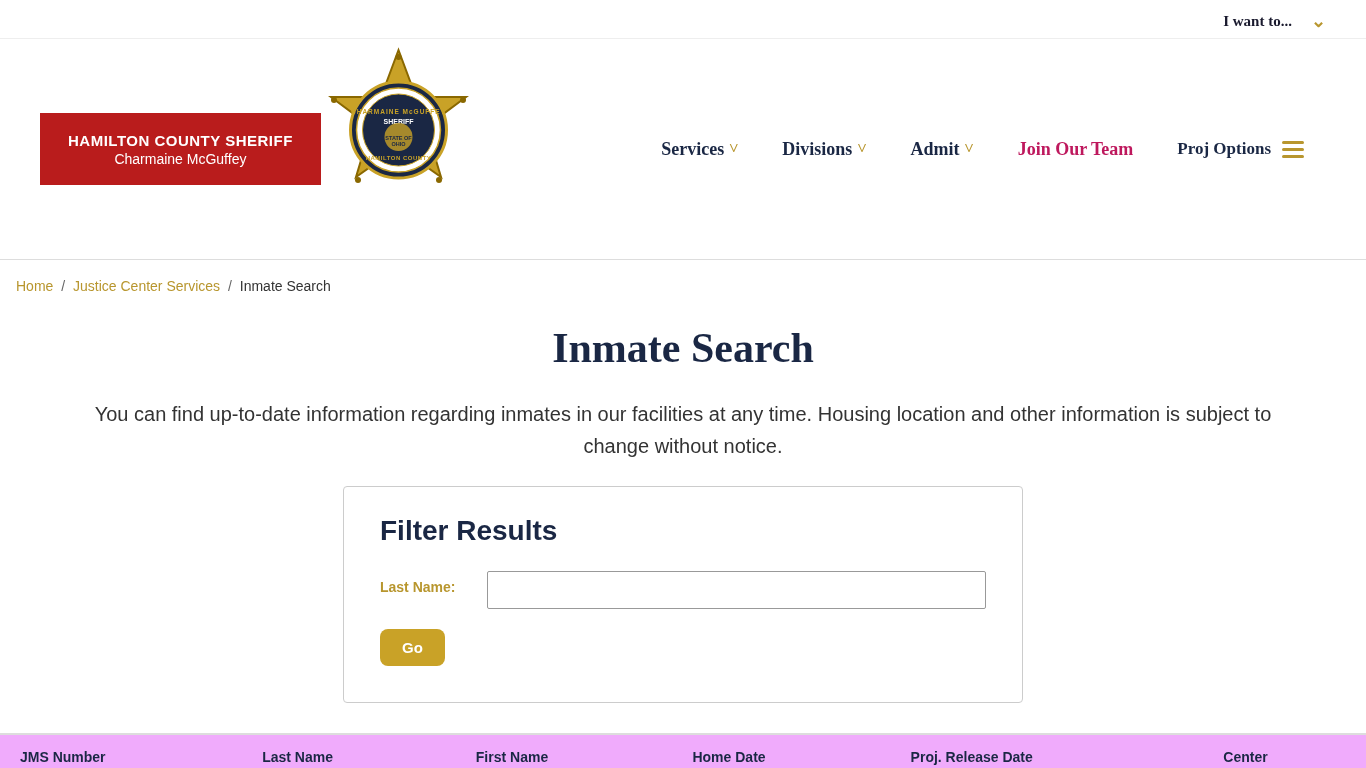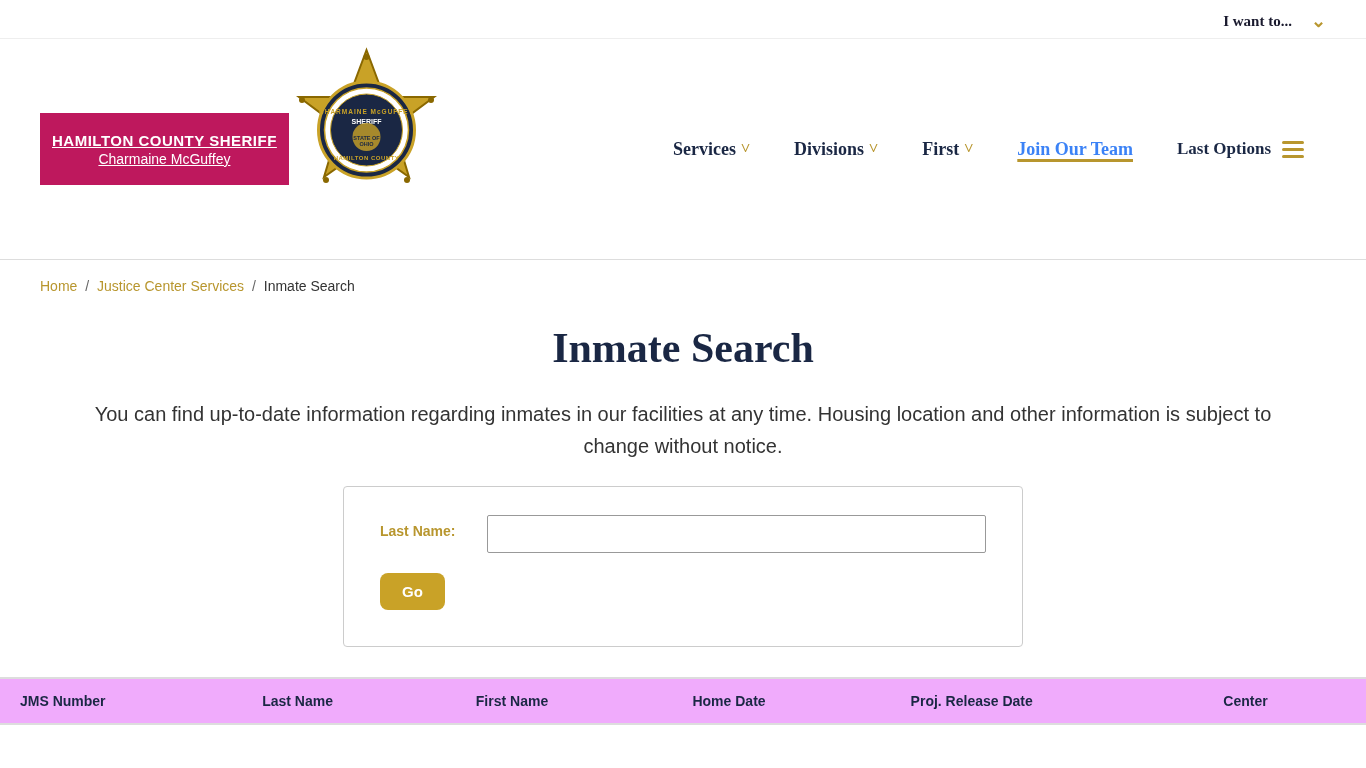--- a/index.html
+++ b/index.html
@@ -46,28 +46,27 @@
       min-height: 220px;
     }
 
     .logo-area {
       display: flex;
       align-items: center;
       gap: 0;
     }
 
     .sheriff-title-box {
-      background: #be185d;
+      background: #b91c1c;
       color: #fff;
-      padding: 18px 12px;
+      padding: 18px 28px;
       text-align: center;
       position: relative;
       z-index: 2;
       min-width: 240px;
-      text-decoration: underline;
     }
     .sheriff-title-box .dept-name {
       font-size: 15px;
       font-weight: 900;
       letter-spacing: 0.5px;
       text-transform: uppercase;
       line-height: 1.3;
       font-family: Arial, sans-serif;
     }
     .sheriff-title-box .sheriff-name {
@@ -100,22 +99,21 @@
       color: #1a2744;
       cursor: pointer;
       font-family: Georgia, serif;
       white-space: nowrap;
     }
     .nav-item .chevron-down {
       color: #b8962e;
       font-size: 16px;
     }
     .nav-item.join-team {
-      color: #3b82f6;
-      text-decoration: underline;
+      color: #be185d;
       text-decoration-color: #b8962e;
       text-decoration-thickness: 3px;
       text-underline-offset: 4px;
     }
     .nav-item.more-options {
       color: #1a2744;
       font-size: 17px;
     }
     .hamburger-lines {
       display: flex;
@@ -126,21 +124,21 @@
     .hamburger-lines span {
       display: block;
       width: 22px;
       height: 3px;
       background: #b8962e;
       border-radius: 2px;
     }
 
     
     .breadcrumb {
-      padding: 18px 40px 10px;
+      padding: 18px 16px 10px;
       font-size: 14px;
       font-family: Arial, sans-serif;
     }
     .breadcrumb a {
       color: #b8962e;
       text-decoration: none;
     }
     .breadcrumb .separator {
       color: #666;
       margin: 0 4px;
@@ -291,28 +289,28 @@
   <nav class="nav">
     <div class="nav-item">
       <span>Services</span>
       <span class="chevron-down">˅</span>
     </div>
     <div class="nav-item">
       <span>Divisions</span>
       <span class="chevron-down">˅</span>
     </div>
     <div class="nav-item">
-      <span>First</span>
+      <span>Admit</span>
       <span class="chevron-down">˅</span>
     </div>
     <div class="nav-item join-team">
       <span>Join Our Team</span>
     </div>
     <div class="nav-item more-options">
-      <span>Last Options</span>
+      <span>Proj Options</span>
       <div class="hamburger-lines">
         <span></span>
         <span></span>
         <span></span>
       </div>
     </div>
   </nav>
 </div>
 
 <div class="header-divider"></div>
@@ -325,20 +323,21 @@
   <span class="current">Inmate Search</span>
 </div>
 
 <div class="page-title-section">
   <h1 class="page-title">Inmate Search</h1>
 </div>
 
 <p class="page-description">You can find up-to-date information regarding inmates in our facilities at any time. Housing location and other information is subject to change without notice.</p>
 
 <div class="filter-container">
+  <h2 class="filter-title">Filter Results</h2>
   <div class="filter-row">
     <label class="filter-label">Last Name:</label>
     <input type="text" class="filter-input" style="">
   </div>
   <button class="go-button">Go</button>
 </div>
 
 <table class="results-table">
   <thead>
     <tr>

